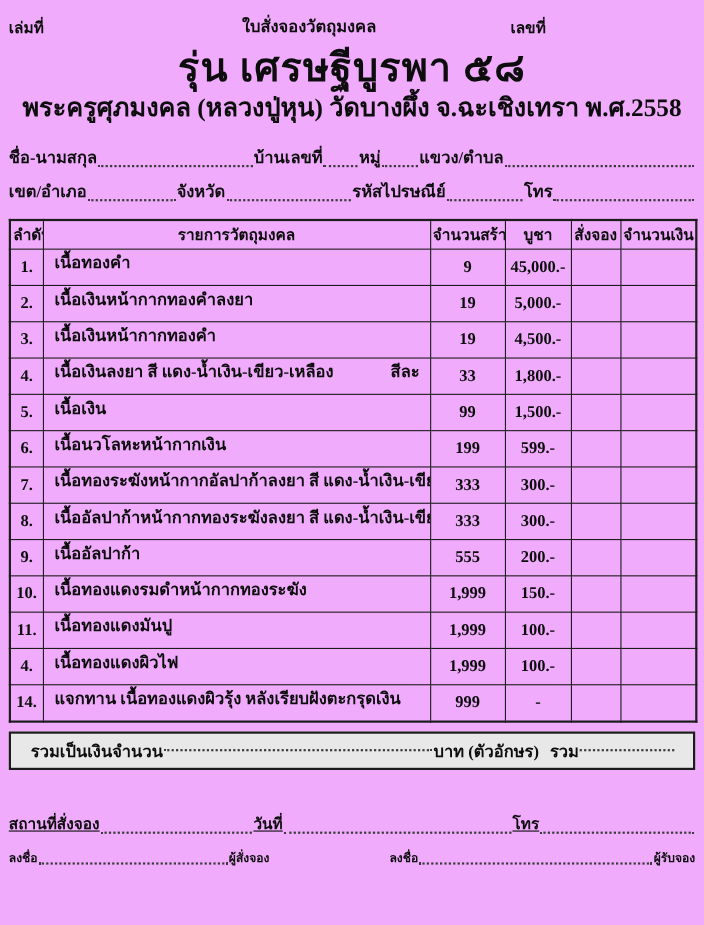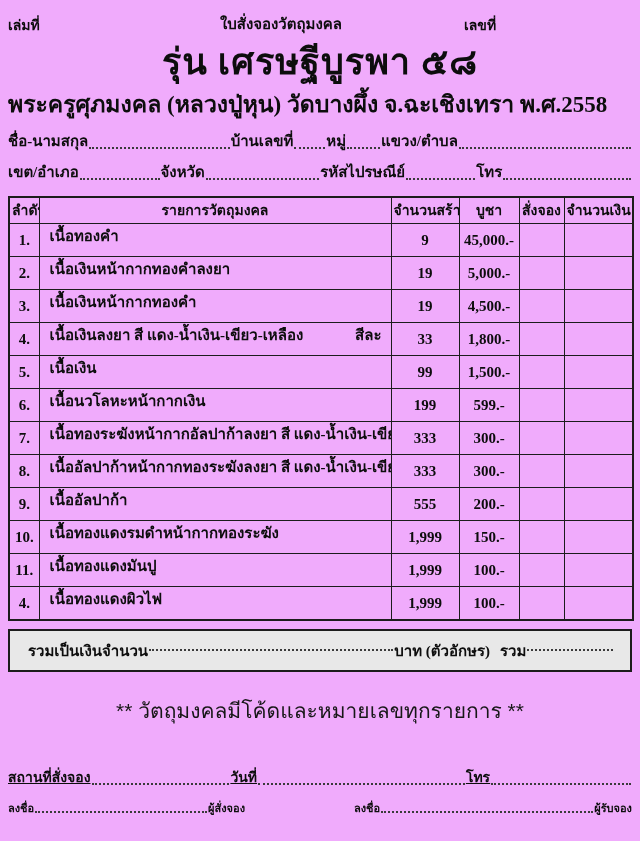--- a/index.html
+++ b/index.html
@@ -8,38 +8,38 @@
     position:relative; width:640px; height:841px; margin:0 auto;
     background:#f0abfc; color:#0d0d0d; overflow:hidden;
     font-family:"Liberation Serif","DejaVu Serif",serif;
     font-weight:bold; padding:12px 8px 0 8px;
   }
   
   .topline { display:grid; grid-template-columns:90px 1fr 168px; align-items:end; }
   .small-label { font-size:14px; }
   .form-title { font-size:15px; text-align:center; }
   .series-title { margin-top:5px; text-align:center; font-size:36px; line-height:1.18; letter-spacing:1px; }
-  .subtitle { margin-top:8px; font-size:23px; line-height:1.25; }
+  .subtitle { margin-top:1px; text-align:center; font-size:23px; line-height:1.25; }
   
   .dotline { display:flex; align-items:flex-end; font-size:15px; line-height:1.25; }
   .dots { border-bottom:2px dotted #3a3a3a; height:5px; margin:0 1px 2px 1px; }
   .grow  { flex:1 1 0; }
-  .info1 { margin-top:12px;justify-content:flex-end; }
+  .info1 { margin-top:22px;justify-content:flex-end; }
   .info2 { margin-top:12px; }
   
   table { margin-top:14px; width:624px; border-collapse:collapse; table-layout:fixed;
           border:2px solid #1c1c1c; }
   th, td { border:1px solid #1c1c1c; overflow:hidden; white-space:nowrap; }
   th { font-size:14px; font-weight:bold; height:27px; padding:1px 2px; }
   td { font-size:15px; height:29px; padding:0 2px; }
   td.c, th.c { text-align:center; }
   td.item-cell { padding:0 9px 8px 10px; }
   .item-flex { display:flex; justify-content:space-between; align-items:baseline; }
   
-  .total-box { margin-top:8px; width:624px; height:43px; border:2px solid #1c1c1c;
+  .total-box { margin-top:8px; width:624px; height:35px; border:2px solid #1c1c1c;
                background:#e8e8e8; display:flex; align-items:center; padding:0 16px 0 18px;
                font-size:15px; }
   .total-box .dots { margin-bottom:4px; }
   
   .note { margin-top:22px; text-align:center; font-size:21px; font-weight:normal;
           font-family:"Liberation Sans","DejaVu Sans",sans-serif; color:#171717; }
   
   .footerA { margin-top:42px; font-size:14px;text-decoration:underline; }
   .footerB { margin-top:15px; font-size:11px; }
   .siggroup-left  { display:flex; align-items:flex-end; flex:0 0 237px; }
@@ -239,33 +239,44 @@
           <td class="item-cell">
             <div class="item-flex">
               <span>เนื้อทองแดงผิวไฟ</span>
             </div>
           </td>
           <td class="c">1,999</td>
           <td class="c">100.-</td>
           <td class="c"></td>
           <td class="c"></td>
         </tr>
+        <tr>
+          <td class="c">14.</td>
+          <td class="item-cell">
+            <div class="item-flex">
+              <span>แจกทาน เนื้อทองแดงผิวรุ้ง หลังเรียบฝังตะกรุดเงิน</span>
+            </div>
+          </td>
+          <td class="c">999</td>
+          <td class="c">-</td>
+          <td class="c"></td>
+          <td class="c"></td>
+        </tr>
       </tbody>
   </table>
 
   <div class="total-box">
     <span>รวมเป็นเงินจำนวน</span>
     <span class="dots grow" style="flex-grow:2.85;"></span>
     <span>บาท (ตัวอักษร)</span>
     <span style="width:10px;"></span>
     <span>รวม</span>
     <span class="dots grow" style="flex-grow:1;"></span>
   </div>
 
-  <div class="note">** วัตถุมงคลมีโค้ดและหมายเลขทุกรายการ **</div>
 
   <div class="dotline footerA">
     <span>สถานที่สั่งจอง</span>
     <span class="dots grow" style="flex-grow:1.40;"></span>
     <span>วันที่</span>
     <span class="dots grow" style="flex-grow:2.10;"></span>
     <span>โทร</span>
     <span class="dots grow" style="flex-grow:1.42;"></span>
   </div>
 

